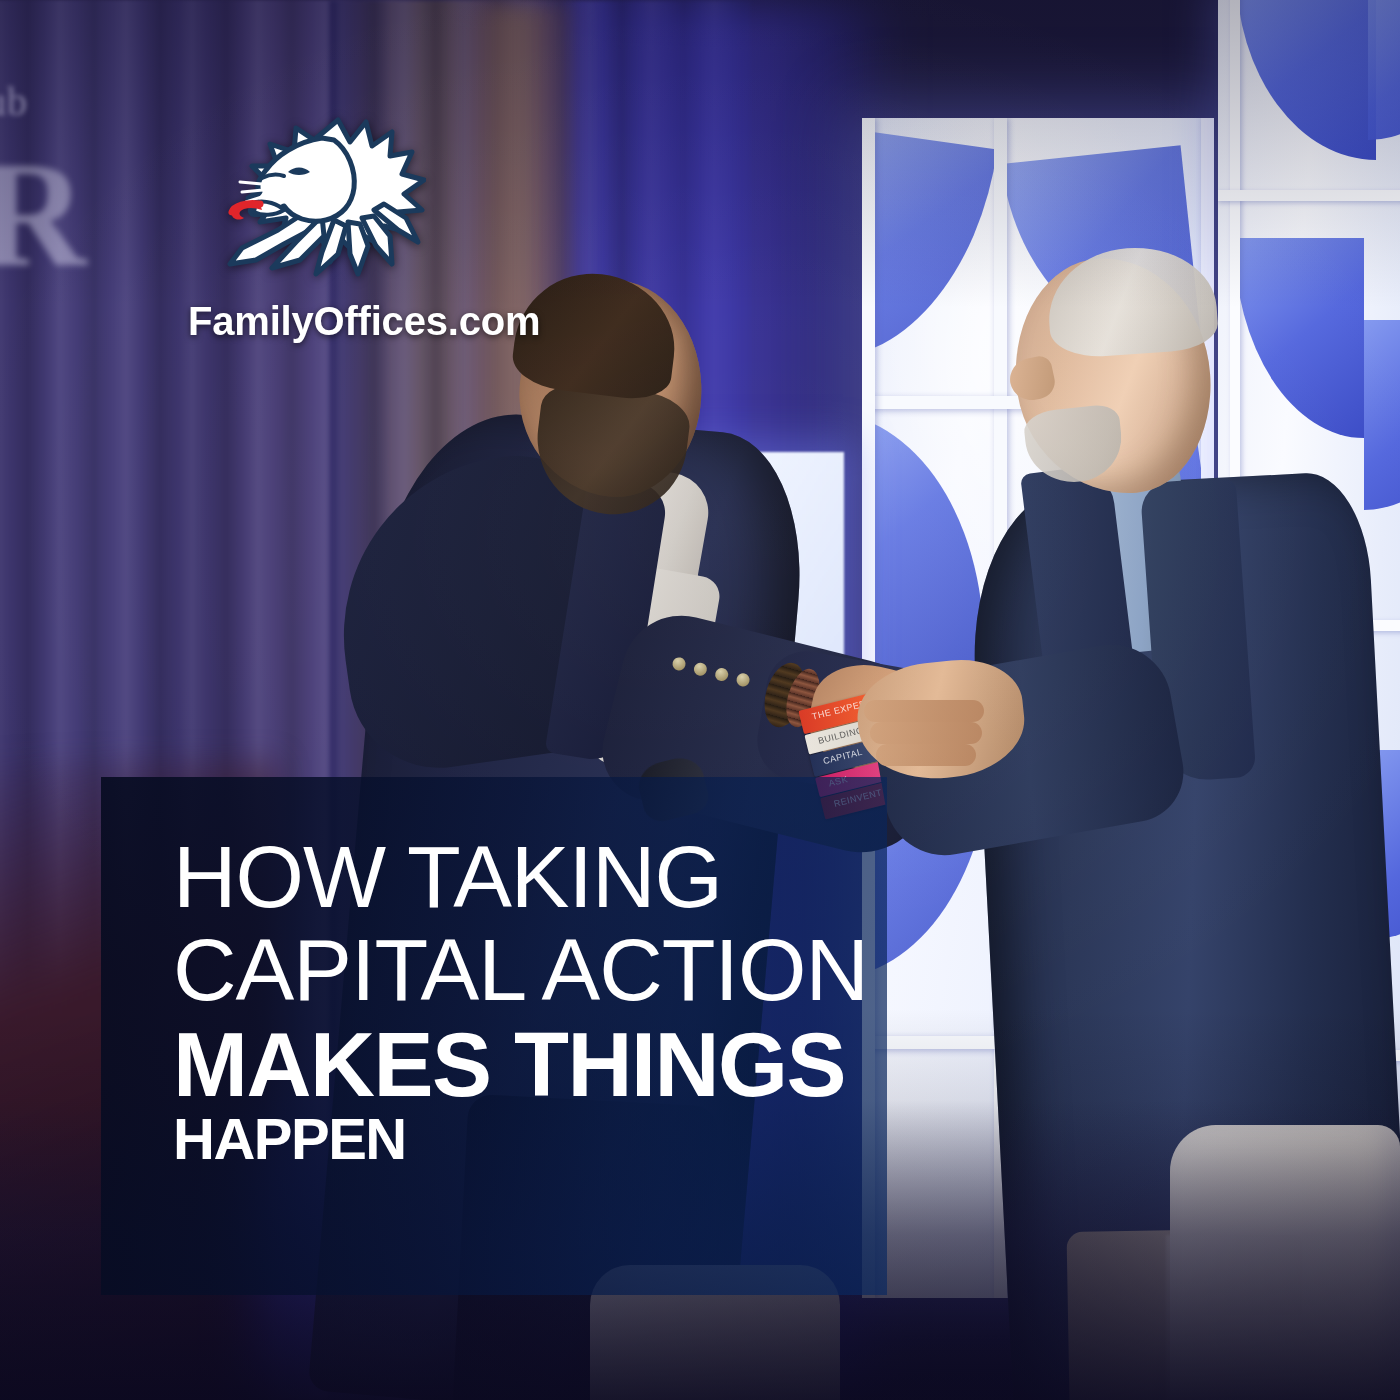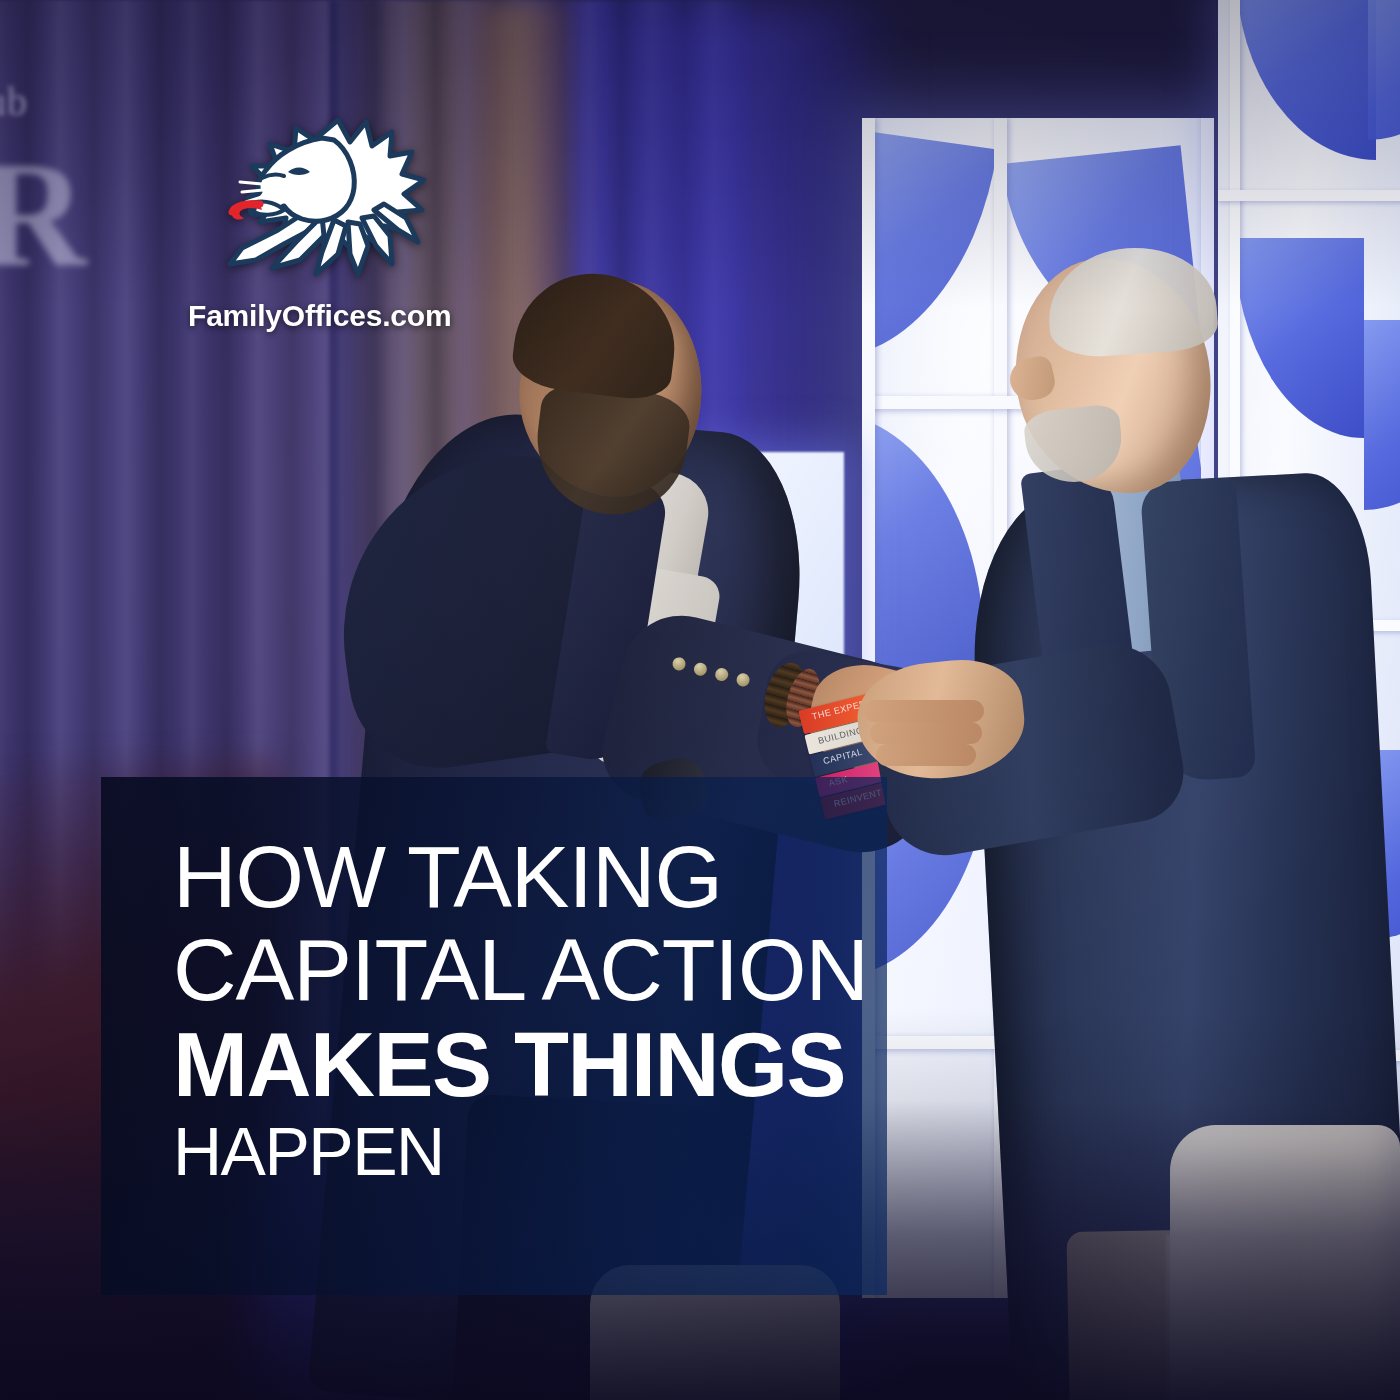--- a/index.html
+++ b/index.html
@@ -341,42 +341,42 @@
       linear-gradient(180deg, rgba(10,8,30,.30) 0%, rgba(0,0,0,0) 22%, rgba(0,0,0,0) 72%, rgba(8,6,24,.45) 100%);
   }
 
   
   .logo-block { position:absolute; left:188px; top:112px; width:250px; }
   .lion-wrap { width:200px; height:165px; position:relative; margin-left:38px; }
   .lion-wrap svg { display:block; width:100%; height:100%;
     filter: drop-shadow(0 2px 5px rgba(0,0,0,.55)); }
   .brand-text {
     margin-top:22px; margin-left:0;
-    color:#ffffff; font-size:30px; font-weight:700; letter-spacing:-0.2px;
+    color:#ffffff; font-size:40px; font-weight:700; letter-spacing:-0.2px;
     text-shadow:0 2px 6px rgba(0,0,0,.6);
     font-family:"Liberation Sans", sans-serif;
   }
 
   
   .title-panel {
     position:absolute; left:101px; top:777px; width:786px; height:518px;
     background:linear-gradient(100deg,
         rgba(6,11,32,0.90) 0%,
         rgba(7,14,40,0.86) 22%,
         rgba(8,20,55,0.80) 48%,
         rgba(9,31,78,0.74) 72%,
         rgba(10,40,96,0.70) 100%);
   }
   .title-inner { position:absolute; left:72px; top:56px; right:30px; }
   .tline { color:#ffffff; line-height:0.99; white-space:nowrap;
     font-family:"Liberation Sans", sans-serif; }
   .tline.w1 { font-size:88px; font-weight:500; letter-spacing:-1px; }
   .tline.w2 { font-size:88px; font-weight:500; letter-spacing:-1px; margin-top:6px; }
   .tline.w3 { font-size:90px; font-weight:900; letter-spacing:-1.5px; margin-top:8px; }
-  .tline.w4 { font-size:68px; font-weight:400; letter-spacing:-1.5px; margin-top:8px; }
+  .tline.w4 { font-size:58px; font-weight:700; letter-spacing:-1.5px; }
 </style>
 </head>
 <body>
 
 <div class="stage">
 
   <div class="photo">
 
     <div class="room-base"></div>
     <div class="curtain"></div>

